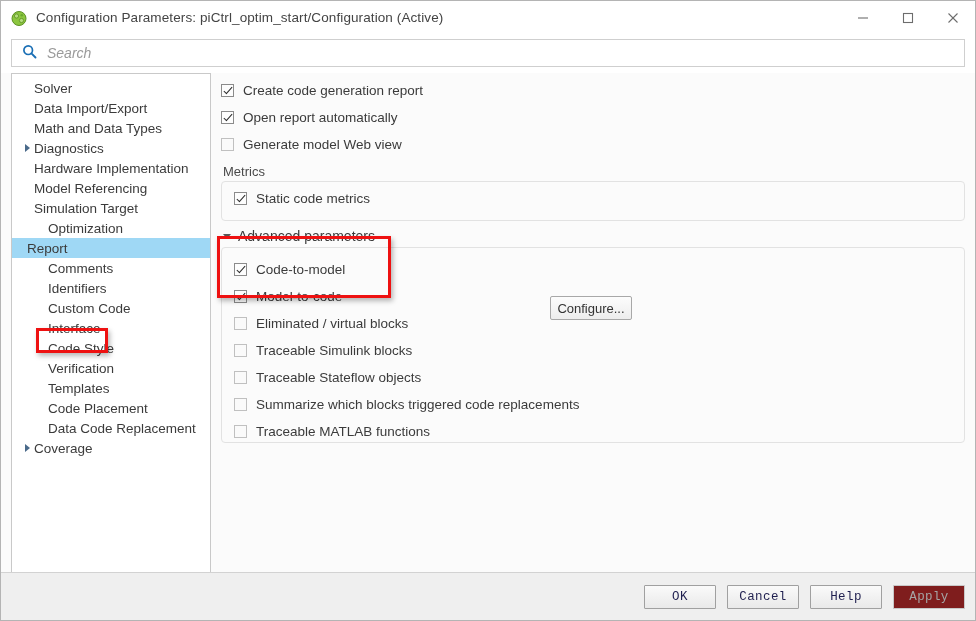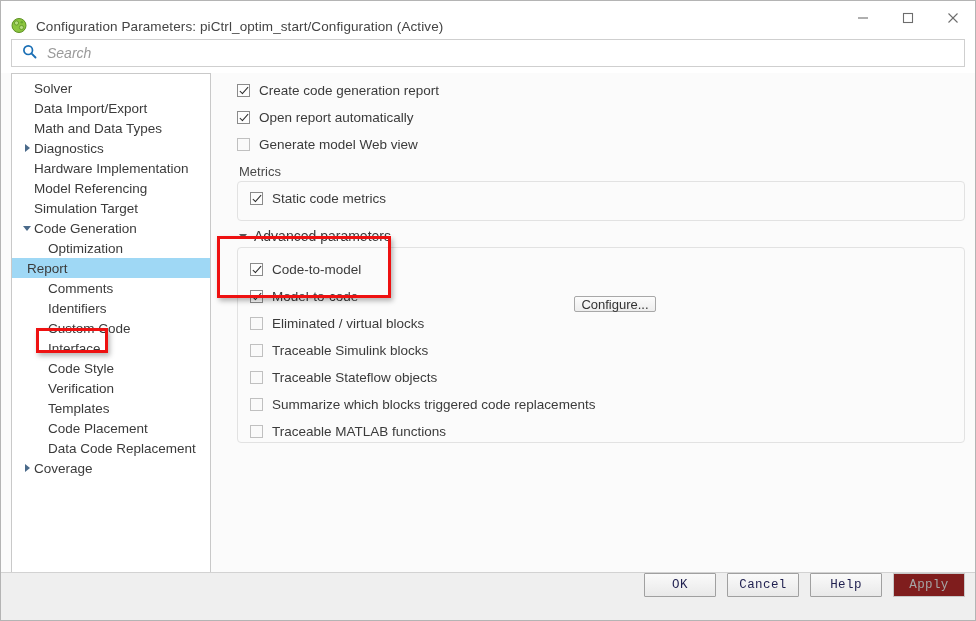--- a/index.html
+++ b/index.html
@@ -29,21 +29,21 @@
     display: flex;
     flex-direction: column;
   }
 
   
   #titlebar {
     height: 33px;
     min-height: 33px;
     background: #ffffff;
     display: flex;
-    align-items: flex-end;
+    align-items: center;
     position: relative;
   }
   #app-icon {
     width: 18px; height: 18px;
     margin-left: 9px;
     margin-right: 8px;
     flex: 0 0 auto;
   }
   #title-text {
     font-size: 13.5px;
@@ -92,21 +92,20 @@
   #search-input::placeholder { color: #9a9a9a; font-style: italic; }
 
   
   #content {
     flex: 1 1 auto;
     display: flex;
     position: relative;
     background: #fbfbfb;
     padding: 0 10px;
     overflow: hidden;
-    gap: 16px;
   }
 
   
   #tree {
     width: 200px;
     min-width: 200px;
     background: #ffffff;
     border: 1px solid #c9c9c9;
     box-sizing: border-box;
     height: 508px;
@@ -215,24 +214,24 @@
     border-right: 4px solid transparent;
     margin-right: 7px;
     margin-left: 2px;
   }
 
   #advbox { height: 196px; padding-top: 8px; position: relative; }
   #metricsbox { height: 40px; padding-top: 0; display: flex; align-items: center; }
 
   #configure-btn {
     position: absolute;
-    left: 336px;
+    left: 328px;
     top: 48px;
     width: 82px;
-    height: 16px;
+    height: 24px;
     background: linear-gradient(#fcfcfc, #ededed);
     border: 1px solid #a8a8a8;
     border-radius: 2px;
     font-family: "Liberation Sans", sans-serif;
     font-size: 13px;
     color: #333333;
     cursor: default;
     padding: 0;
   }
 
@@ -247,20 +246,21 @@
   #redbox-report   { left: 35px;  top: 255px; width: 72px;  height: 25px; }
   #redbox-metrics  { left: 216px; top: 163px; width: 174px; height: 62px; }
 
   
   #footer {
     height: 47px;
     min-height: 47px;
     background: #efefef;
     border-top: 1px solid #d2d2d2;
     display: flex;
+    align-items: center;
     justify-content: flex-end;
     padding-right: 10px;
   }
   .fbtn {
     width: 72px;
     height: 24px;
     margin-left: 11px;
     background: linear-gradient(#fafafa, #e9e9e9);
     border: 1px solid #a0a0a0;
     border-radius: 1px;
@@ -345,26 +345,20 @@
         </div>
         <div class="tnode lvl0 noarrow">
           <span>Hardware Implementation</span>
         </div>
         <div class="tnode lvl0 noarrow">
           <span>Model Referencing</span>
         </div>
         <div class="tnode lvl0 noarrow">
           <span>Simulation Target</span>
         </div>
-        <div class="tnode lvl0">
-          <span class="twist">
-            <span class="arrow-down"></span>
-          </span>
-          <span>Code Generation</span>
-        </div>
         <div class="tnode lvl1">
           <span>Optimization</span>
         </div>
         <div class="tnode lvl1 selected">
           <span>Report</span>
         </div>
         <div class="tnode lvl1">
           <span>Comments</span>
         </div>
         <div class="tnode lvl1">

